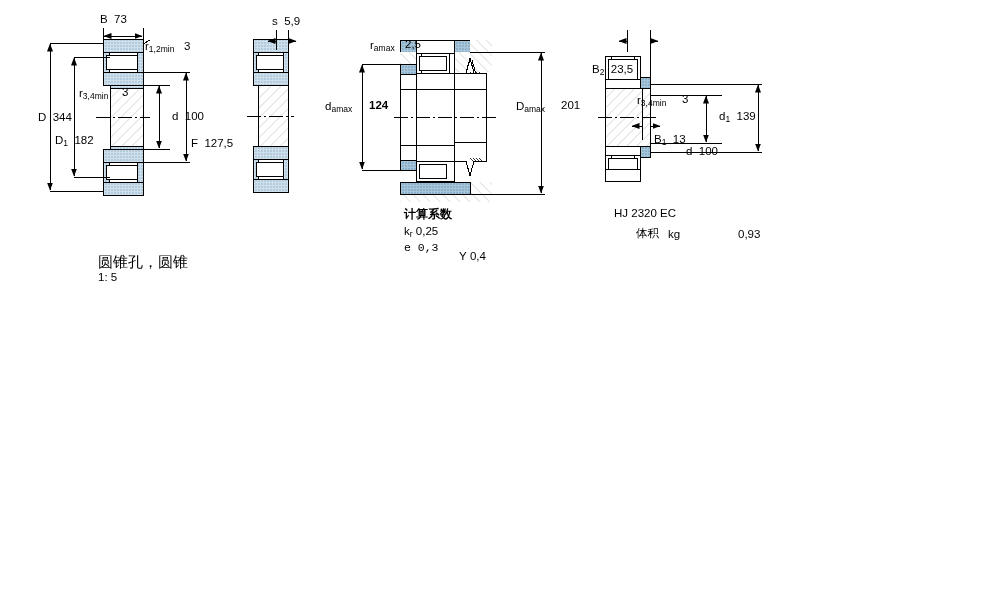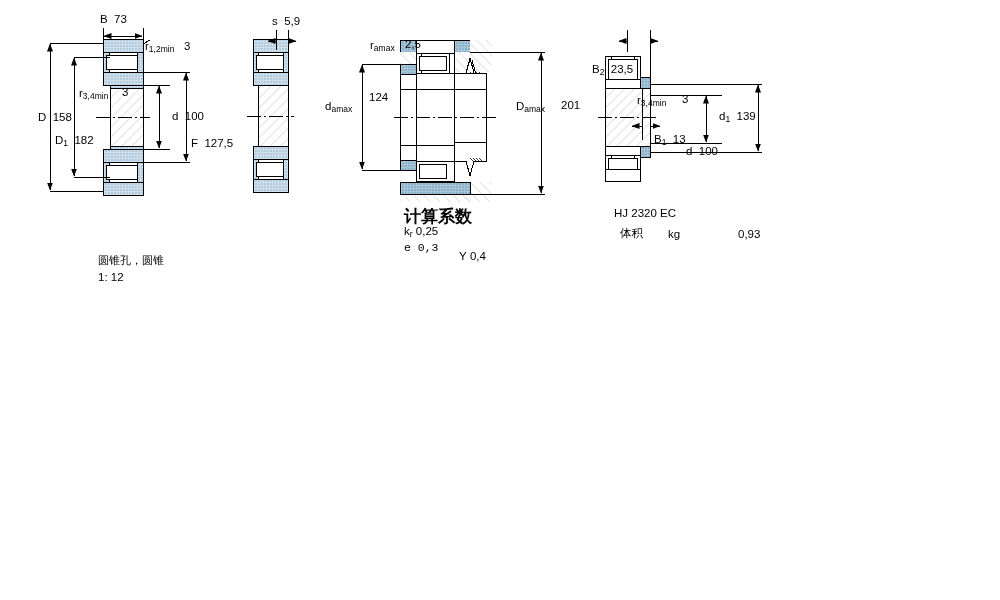--- a/index.html
+++ b/index.html
@@ -226,57 +226,57 @@
 <div class="lbl" style="left:145px;top:41px;">
   <span>r</span><span class="sub">1,2min</span>&nbsp;&nbsp;&nbsp;<span>3</span>
 </div>
 <div class="lbl" style="left:79px;top:88px;">
   <span>r</span><span class="sub">3,4min</span>
 </div>
 <div class="lbl" style="left:122px;top:87px;">
   <span>3</span>
 </div>
 <div class="lbl" style="left:38px;top:112px;">
-  <span>D</span>&nbsp;&nbsp;<span>158</span>
+  <span>D</span>&nbsp;&nbsp;<span>344</span>
 </div>
 <div class="lbl" style="left:55px;top:135px;text-align:center;">
   <span>D</span><span class="sub">1</span>&nbsp;&nbsp;<span>182</span>
 </div>
 <div class="lbl" style="left:172px;top:111px;">
   <span>d</span>&nbsp;&nbsp;<span>100</span>
 </div>
 <div class="lbl" style="left:191px;top:138px;">
   <span>F</span>&nbsp;&nbsp;<span>127,5</span>
 </div>
-<div class="lbl cjk" style="left:98px;top:255px;font-size:11px;">圆锥孔，圆锥</div>
-<div class="lbl" style="left:98px;top:272px;">1: 12</div>
+<div class="lbl cjk" style="left:98px;top:255px;font-size:15px;">圆锥孔，圆锥</div>
+<div class="lbl" style="left:98px;top:272px;">1: 5</div>
 
 <div class="lbl" style="left:272px;top:16px;">
   <span>s</span>&nbsp;&nbsp;<span>5,9</span>
 </div>
 
 <div class="lbl" style="left:370px;top:40px;">
   <span>r</span><span class="sub">amax</span>
 </div>
 <div class="lbl" style="left:405px;top:39px;">
   <span>2,5</span>
 </div>
 <div class="lbl" style="left:325px;top:101px;">
   <span>d</span><span class="sub">amax</span>
 </div>
-<div class="lbl" style="left:369px;top:92px;">
+<div class="lbl" style="left:369px;top:100px;font-weight:bold;">
   <span>124</span>
 </div>
 <div class="lbl" style="left:516px;top:101px;">
   <span>D</span><span class="sub">amax</span>
 </div>
 <div class="lbl" style="left:561px;top:100px;">
   <span>201</span>
 </div>
-<div class="lbl bold cjk" style="left:404px;top:208px;font-size:17px;">计算系数</div>
+<div class="lbl bold cjk" style="left:404px;top:208px;font-size:12px;">计算系数</div>
 <div class="lbl" style="left:404px;top:226px;">
   <span>k</span><span class="sub">r</span>&nbsp;<span>0,25</span>
 </div>
 <div class="lbl" style="left:404px;top:242px;font-family:Liberation Mono, monospace;">
   <span>e</span>&nbsp;<span>0,3</span>
 </div>
 <div class="lbl" style="left:459px;top:242px;margin-top:9px;">
   <span>Y</span>&nbsp;<span>0,4</span>
 </div>
 
@@ -292,17 +292,17 @@
 <div class="lbl" style="left:654px;top:134px;">
   <span>B</span><span class="sub">1</span>&nbsp;&nbsp;<span>13</span>
 </div>
 <div class="lbl" style="left:719px;top:111px;">
   <span>d</span><span class="sub">1</span>&nbsp;&nbsp;<span>139</span>
 </div>
 <div class="lbl" style="left:686px;top:146px;">
   <span>d</span>&nbsp;&nbsp;<span>100</span>
 </div>
 <div class="lbl" style="left:614px;top:208px;">HJ 2320 EC</div>
-<div class="lbl cjk" style="left:620px;top:228px;">体积</div>
+<div class="lbl cjk" style="left:636px;top:228px;">体积</div>
 <div class="lbl" style="left:668px;top:229px;">kg</div>
 <div class="lbl" style="left:738px;top:229px;">0,93</div>
 
 </div>
 
 </body></html>

